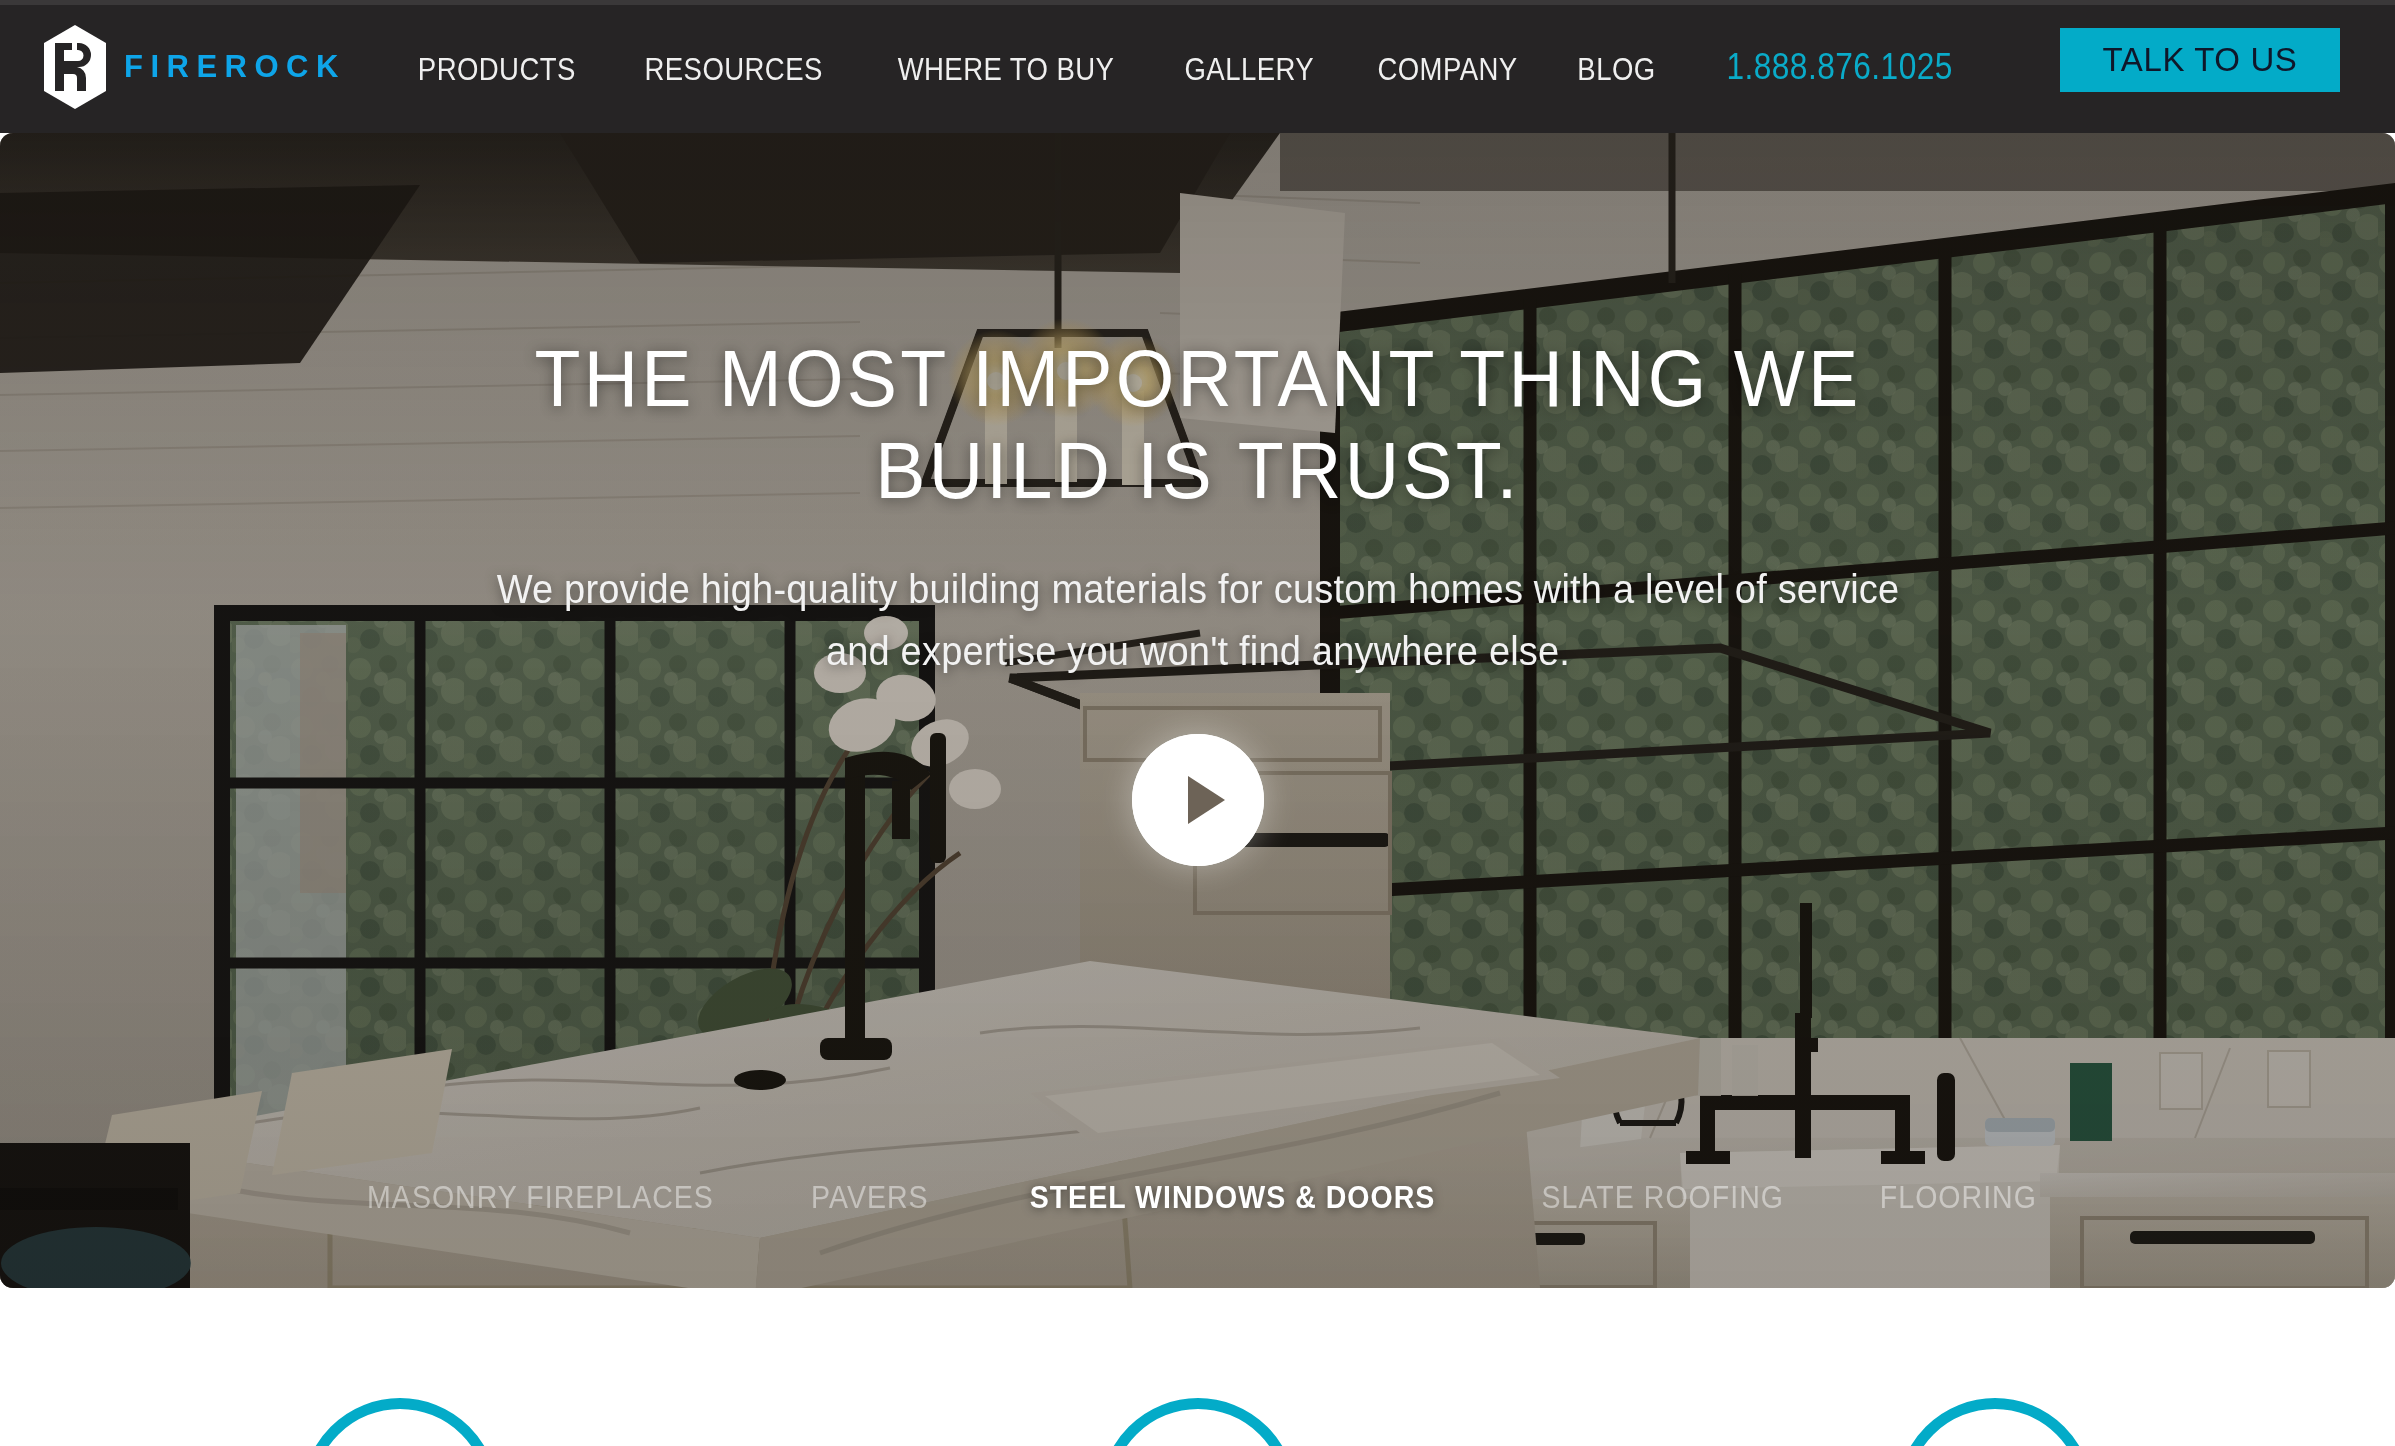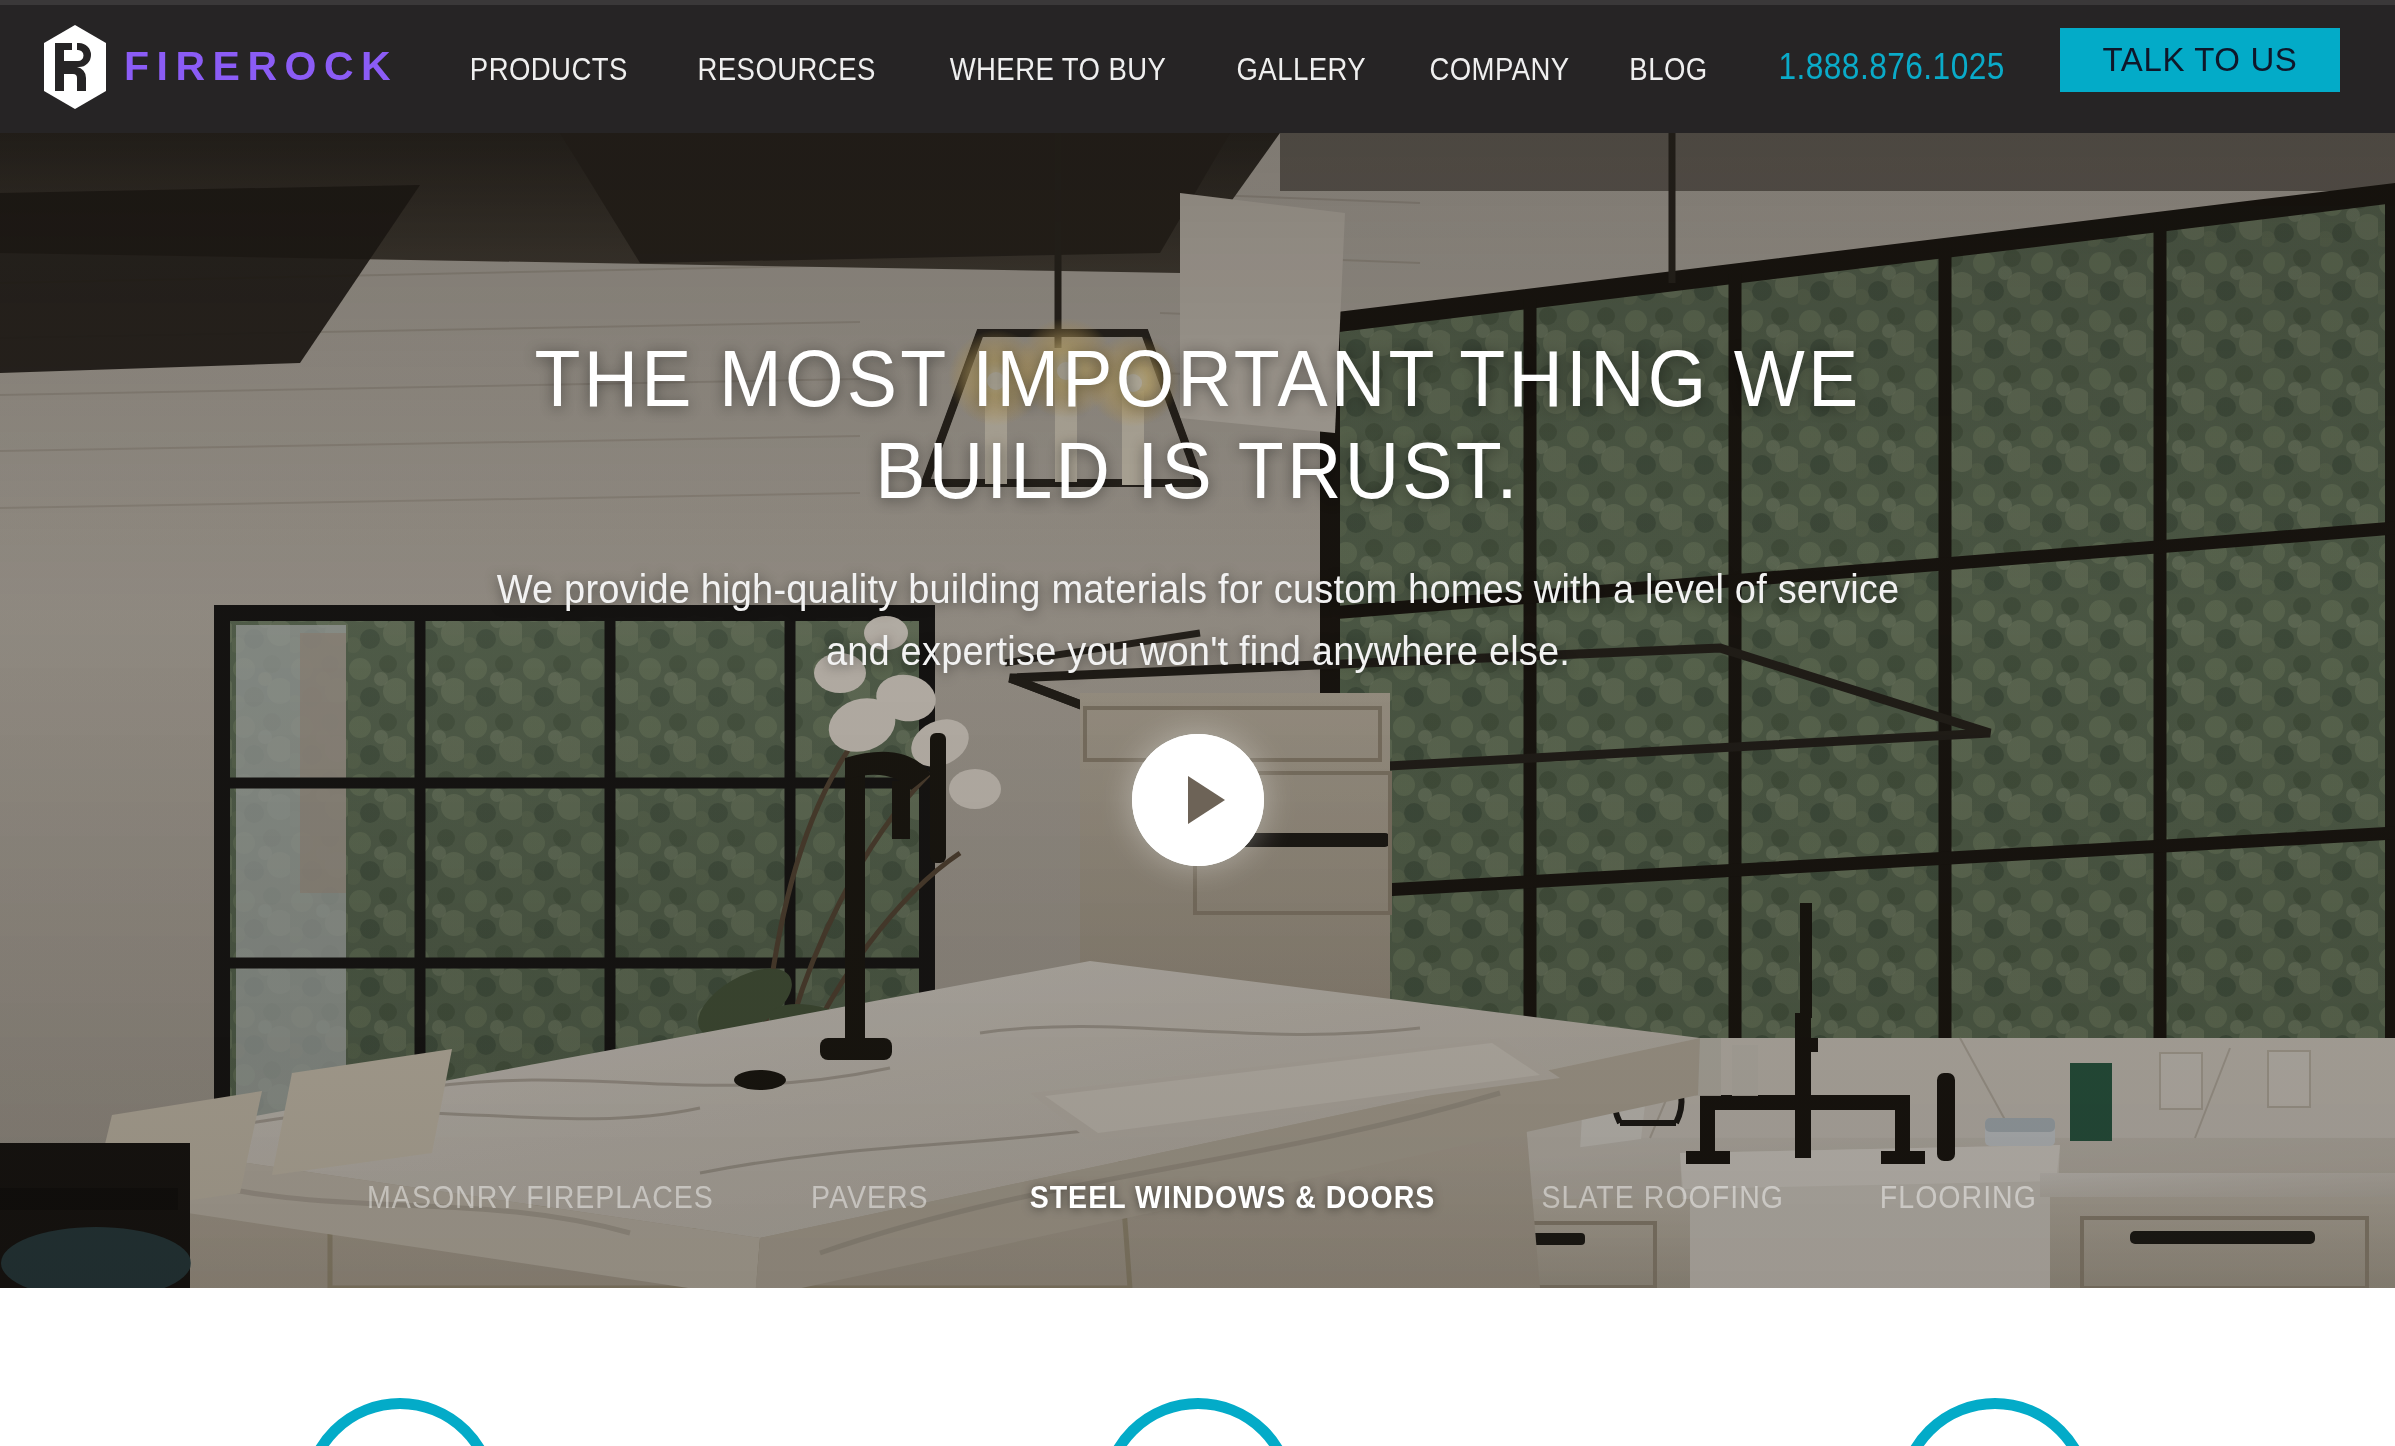--- a/index.html
+++ b/index.html
@@ -18,21 +18,21 @@
     z-index:40;
   }
   .topbar::before {
     content:""; position:absolute; left:0; top:0; width:100%; height:5px;
     background:#3a3839;
   }
   .brand { display:flex; align-items:center; margin-left:42px; }
   .logo-mark { width:66px; height:88px; position:relative; }
   .logo-mark svg { display:block; }
   .brand-word {
-    color:#8b5cf6; font-size:41px; font-weight:700;
+    color:#0ea5e9; font-size:31px; font-weight:700;
     letter-spacing:7.5px; margin-left:16px;
     font-family:"Liberation Sans", sans-serif;
   }
 
   .navlinks { display:flex; align-items:flex-end; margin-left:38px; }
   .navlink {
     color:#efefef; font-size:32px; letter-spacing:0.5px;
     padding:0 21px; white-space:nowrap;
     font-family:"Liberation Sans Narrow","Liberation Sans", sans-serif;
     transform:scaleX(0.86); transform-origin:center;
@@ -51,21 +51,21 @@
     background:#03abc8; color:#0f172a;
     display:flex; align-items:center; justify-content:center;
     font-size:33px; letter-spacing:0.6px;
     font-family:"Liberation Sans Narrow","Liberation Sans", sans-serif;
     cursor:pointer; border:none;
   }
 
   
   .hero {
     position:absolute; left:0; top:133px; width:2395px; height:1155px;
-    overflow:hidden; background:#3a342e;
+    overflow:hidden; background:#3a342e;border-radius:13px;
   }
   .hero-photo { position:absolute; inset:0; }
   .hero-scrim {
     position:absolute; inset:0;
     background:linear-gradient(to bottom, rgba(20,16,12,.42) 0%, rgba(25,20,15,.30) 42%, rgba(20,16,12,.38) 100%);
     z-index:20;
   }
   .hero-content {
     position:absolute; left:0; top:0; width:100%; height:100%;
     z-index:30; display:flex; flex-direction:column; align-items:center;

